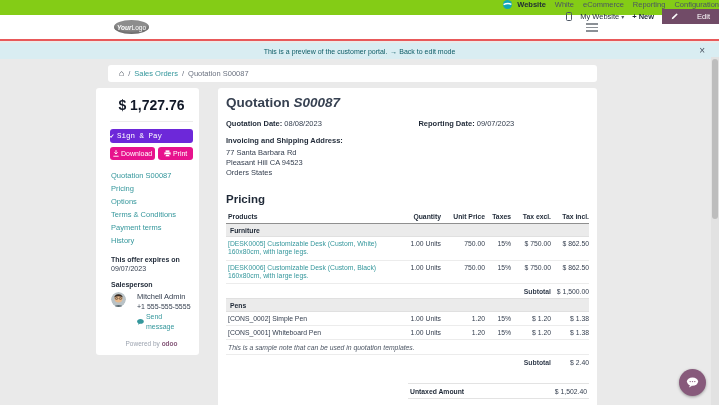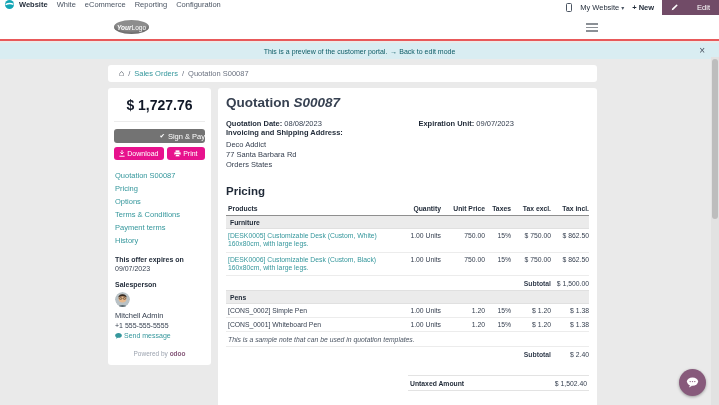--- a/index.html
+++ b/index.html
@@ -9,22 +9,22 @@
     background:#eaeaea;
     position:relative;
     overflow:hidden;
     color:#374151;
   }
   .screen { position:absolute; inset:0; }
 
   
   .topbar {
     position:absolute; top:0; left:0; width:719px; height:15px;
-    background:#ffffff; display:flex; align-items:flex-start;
-    font-size:7.5px; z-index:5;
+    background:#84cc16; display:flex; align-items:flex-end;
+    font-size:7.5px; z-index:5;flex-direction:column;
   }
   .topbar-left { display:flex; align-items:center; gap:9px; padding-left:5px; }
   .app-icon { width:9px; height:9px; display:inline-block; }
   .app-name { font-weight:700; color:#1f2937; margin-left:-4px; }
   .menu-item { color:#4b5563; cursor:pointer; }
   .topbar-right { margin-left:auto; display:flex; align-items:center; gap:8px; height:100%; }
   .mobile-icon { width:6px; height:9px; border:1px solid #4b5563; border-radius:1.5px; display:inline-block; }
   .switcher { display:flex; align-items:center; gap:2px; color:#1f2937; cursor:pointer; }
   .caret { font-size:6px; color:#4b5563; }
   .new-btn { display:flex; align-items:center; gap:2px; color:#1f2937; font-weight:700; cursor:pointer; }
@@ -68,65 +68,65 @@
     display:flex; align-items:center; gap:4px; padding-left:11px;
     font-size:7.5px;
   }
   .breadcrumb .home { color:#1f2937; font-size:8.5px; line-height:1; cursor:pointer; }
   .breadcrumb .sep { color:#6b7280; }
   .breadcrumb .bc-link { color:#35979C; cursor:pointer; }
   .breadcrumb .bc-current { color:#6b7280; }
 
   
   .sidebar {
-    position:absolute; left:108px; top:88px; width:103px;
-    background:#fff; border-radius:3px; padding-bottom:8px;
+    position:absolute; left:96px; top:88px; width:103px;
+    background:#fff; border-radius:3px; padding-bottom:8px;padding-left:8px;
   }
   .amount {
     font-size:14px; font-weight:700; color:#111827; text-align:center;
     padding:9px 0 8px; margin:0 6px; border-bottom:1px solid #ececec;
   }
   .side-btns { padding:7px 6px 0; }
   .btn-signpay {
-    width:100%; height:14px; background:#737373; color:#fff; border:none; border-radius:3px;
-    font-size:7.5px; font-family:Liberation Sans, sans-serif; display:flex; align-items:center; justify-content:flex-end; gap:3px;
+    width:100%; height:14px; background:#6d28d9; color:#fff; border:none; border-radius:3px;
+    font-size:7.5px; font-family:Liberation Mono, monospace; display:flex; align-items:center; justify-content:flex-start; gap:3px;
     cursor:pointer;
   }
   .btn-signpay .check { font-size:6.5px; }
   .btn-row { display:flex; gap:3px; margin-top:4px; }
   .btn-pink {
     height:13px; background:#E7128D; color:#fff; border:none; border-radius:3px;
     font-size:7px; font-family:inherit; display:flex; align-items:center; justify-content:center; gap:2px;
     cursor:pointer;
   }
   .btn-dl { flex:1.3; } .btn-pr { flex:1; }
   .side-links { padding:9px 7px 0; font-size:7.5px; }
   .side-links a { display:block; color:#35979C; text-decoration:none; line-height:13px; cursor:pointer; }
   .expiry { padding:9px 7px 0; font-size:7px; }
   .expiry .lbl { font-weight:700; color:#1f2937; }
   .expiry .date { margin-top:2px; }
   .sales { padding:9px 7px 0; font-size:7px; }
   .sales .lbl { font-weight:700; color:#1f2937; margin-bottom:4px; }
-  .sales-row { display:flex; gap:4px;flex-direction:column; }
+  .sales-row { display:flex; gap:11px; }
   .avatar { width:15px; height:15px; border-radius:50%; overflow:hidden; flex:none; }
   .sales-info { line-height:9.5px; }
   .sales-name { font-size:7.5px; color:#374151; }
   .sales-phone { font-size:7px; color:#374151; }
   .send-msg { display:flex; align-items:center; gap:2px; color:#35979C; cursor:pointer; margin-top:1px; }
   .powered { text-align:center; padding-top:9px; font-size:6.5px; color:#9ca3af; }
   .powered .brand { color:#875A7B; font-weight:700; }
 
   
   .main {
     position:absolute; left:218px; top:88px; width:379px; height:330px;
     background:#fff; border-radius:3px; padding:7px 8px 10px;
   }
   h1.q-title { font-size:13.5px; font-weight:600; color:#374151; margin-bottom:9px; }
   h1.q-title em { font-style:italic;margin-top:35px; }
-  .dates-row { display:flex; font-size:7.5px; }
+  .dates-row { display:flex; font-size:7.5px; margin-bottom:8px; }
   .date-col { width:53%; }
   .date-col.right { width:47%; }
   .b-lbl { font-weight:700; color:#1f2937; }
   .addr-lbl { font-size:7.5px; font-weight:700; color:#1f2937; margin-bottom:3px; }
   .addr-line { font-size:7.5px; line-height:10px; color:#374151; }
 
   h3.pricing { font-size:11.5px; font-weight:600; color:#1f2937; margin:15px 0 5px; }
 
   table.items { width:100%; border-collapse:collapse; table-layout:fixed; font-size:6.8px; }
   table.items th { font-weight:700; color:#1f2937; text-align:right; padding:3px 0 3px 2px; border-bottom:1px solid #8f8f8f; }
@@ -300,28 +300,28 @@
     <h1 class="q-title">
       <span>Quotation</span>
       <em>S00087</em>
     </h1>
     <div class="dates-row">
       <div class="date-col">
         <span class="b-lbl">Quotation Date:</span>
         <span>08/08/2023</span>
       </div>
       <div class="date-col right">
-        <span class="b-lbl">Expiration Unit:</span>
+        <span class="b-lbl">Reporting Date:</span>
         <span>09/07/2023</span>
       </div>
     </div>
     <div class="addr-lbl">Invoicing and Shipping Address:</div>
     <div>
-      <div class="addr-line">Deco Addict</div>
       <div class="addr-line">77 Santa Barbara Rd</div>
+      <div class="addr-line">Pleasant Hill CA 94523</div>
       <div class="addr-line">Orders States</div>
     </div>
 
     <h3 class="pricing">Pricing</h3>
 
     <table class="items">
       <colgroup>
           <col>
           <col style="width:62px">
           <col style="width:44px">

